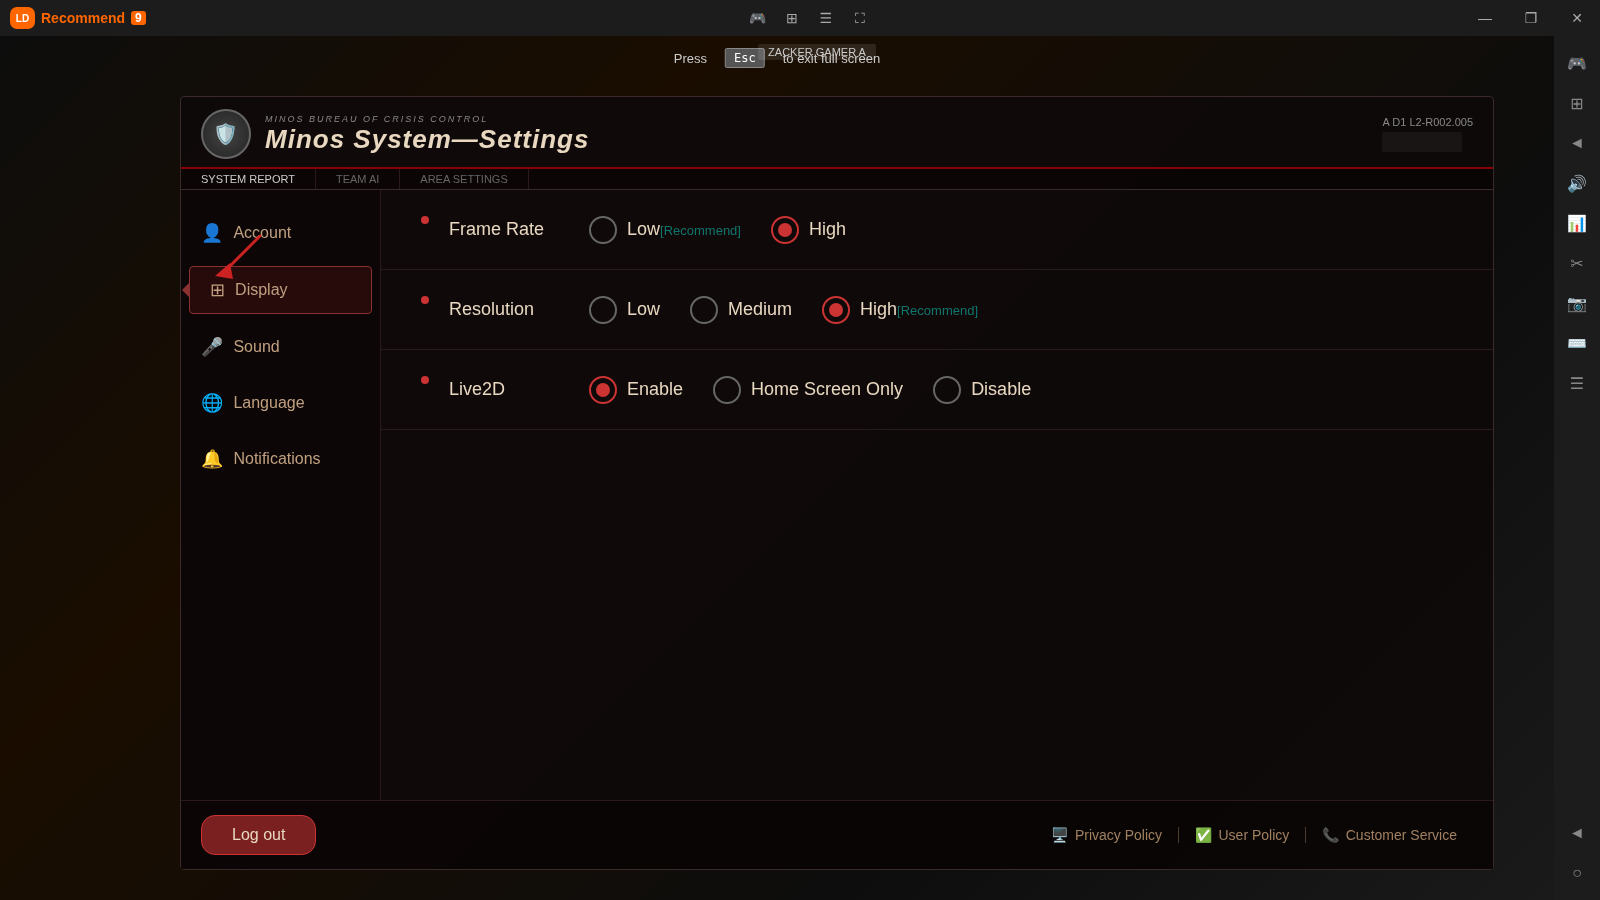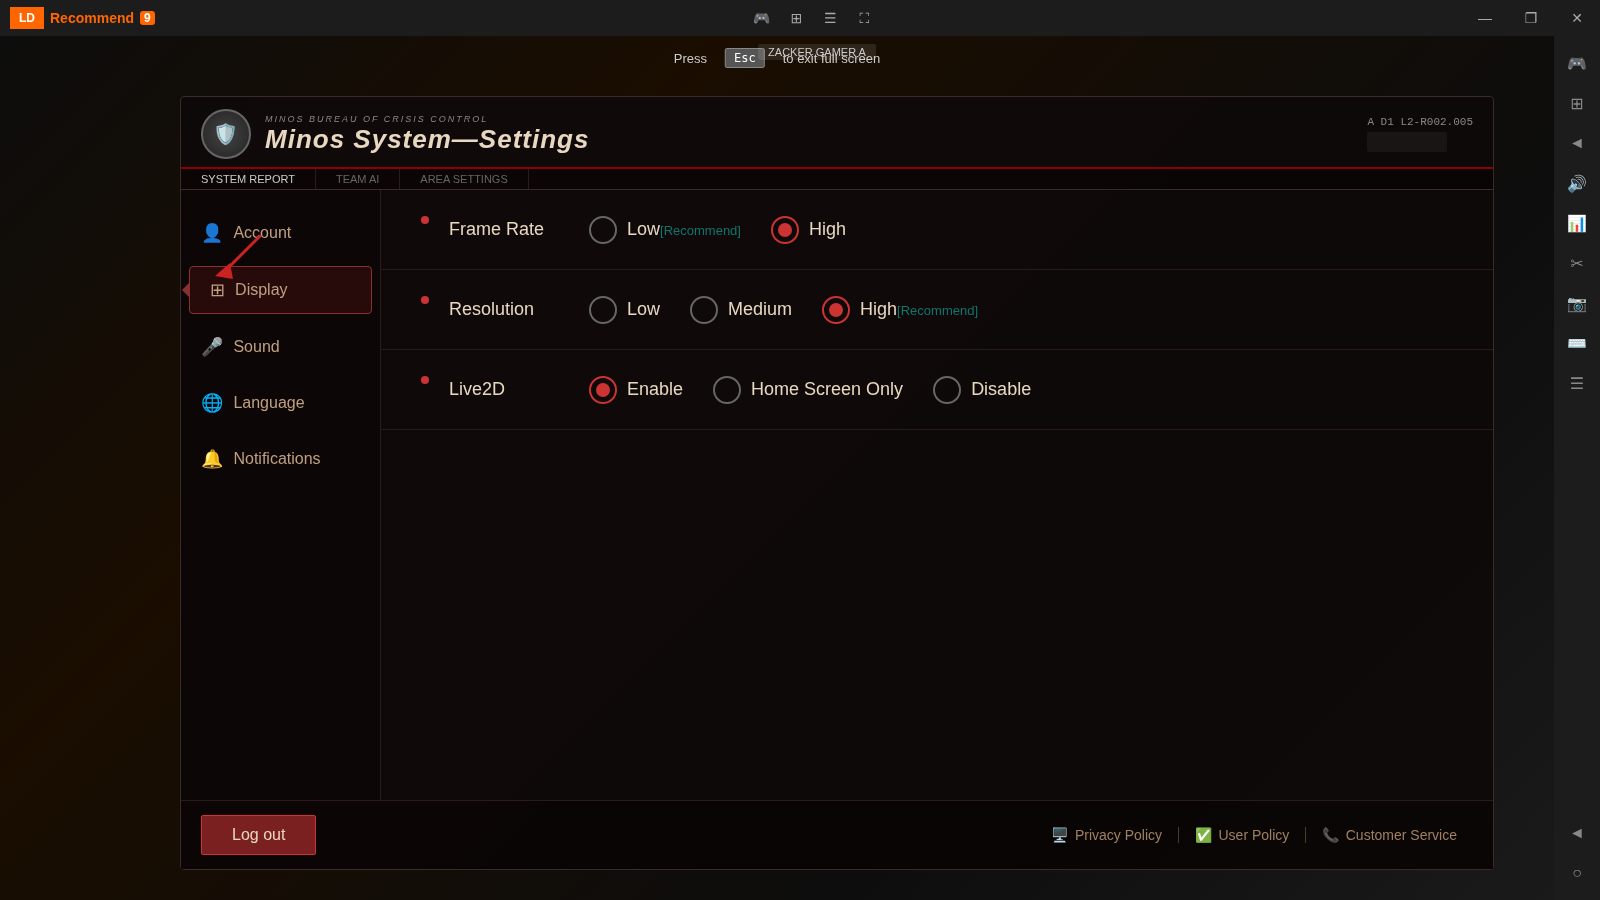--- a/index.html
+++ b/index.html
@@ -32,25 +32,25 @@
     .titlebar-logo {
       display: flex;
       align-items: center;
       padding: 0 10px;
       gap: 6px;
       color: #ff6600;
       font-weight: bold;
       font-size: 14px;
     }
     .ld-logo {
-      width: 34px; height: 22px;
+      width: 25px; height: 22px;
       background: #ff6600;
-      border-radius: 0;
+      border-radius: 7px;
       display: flex; align-items: center; justify-content: center;
-      color: white; font-size: 12px; font-weight: bold;
+      color: white; font-size: 10px; font-weight: bold;
     }
     .titlebar-center {
       flex: 1;
       display: flex;
       align-items: center;
       justify-content: center;
       gap: 20px;
     }
     .titlebar-icons {
       display: flex;
@@ -355,21 +355,21 @@
       border-top: 1px solid #2a1a1a;
       background: rgba(10,5,5,0.8);
     }
     .logout-btn {
       background: #7a2020;
       border: 1px solid #cc3333;
       color: #e8d8c0;
       padding: 10px 30px;
       font-size: 16px;
       cursor: pointer;
-      border-radius: 2px;
+      border-radius: 14px;
     }
     .footer-links {
       display: flex;
       align-items: center;
       gap: 0;
     }
     .footer-link {
       display: flex;
       align-items: center;
       gap: 6px;
@@ -421,21 +421,21 @@
 
     <div class="settings-header">
       <div class="settings-title-area">
         <div class="settings-logo">🛡️</div>
         <div class="settings-title-text">
           <span class="bureau-text">MINOS BUREAU OF CRISIS CONTROL</span>
           <span class="settings-main-title">Minos System—Settings</span>
         </div>
       </div>
       <div class="settings-header-right">
-        <div style="color:#888;font-size:11px;text-align:right;font-family:Liberation Mono, monospace;">A D1 L2-R002.005</div>
+        <div style="color:#888;font-size:11px;text-align:right;">A D1 L2-R002.005</div>
         <div style="width:80px;height:20px;background:rgba(255,255,255,0.05);border-radius:2px;margin-top:4px;"></div>
       </div>
     </div>
 
     <div class="tab-bar">
       <div class="tab-item active">SYSTEM REPORT</div>
       <div class="tab-item">TEAM AI</div>
       <div class="tab-item">AREA SETTINGS</div>
     </div>
 

